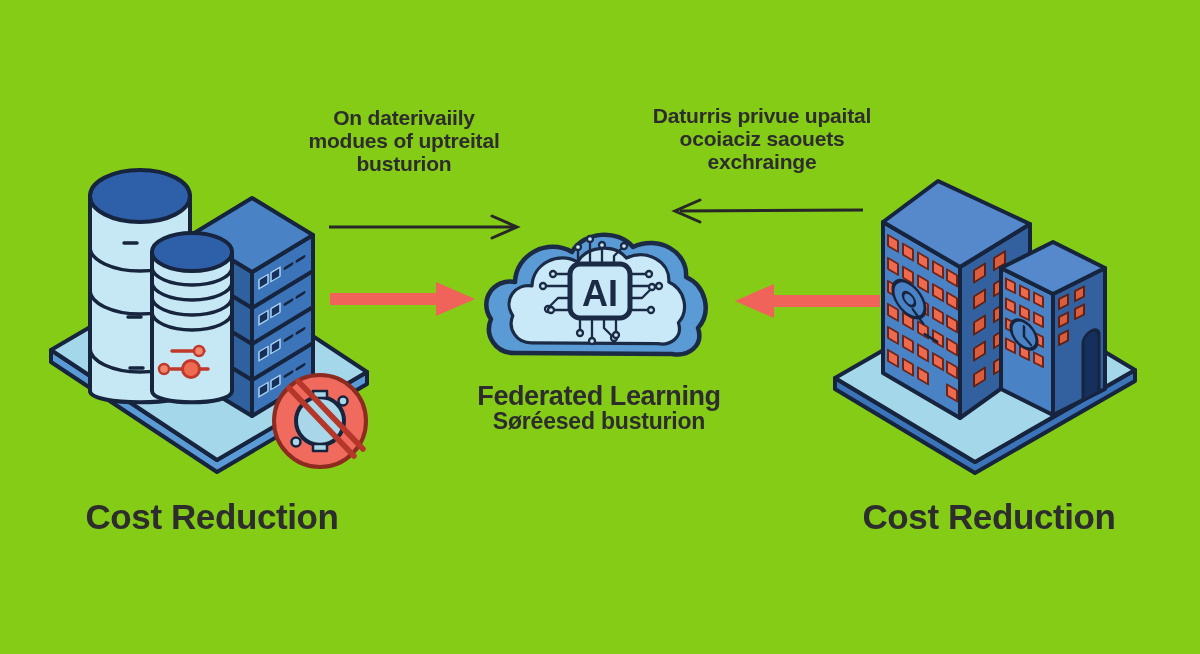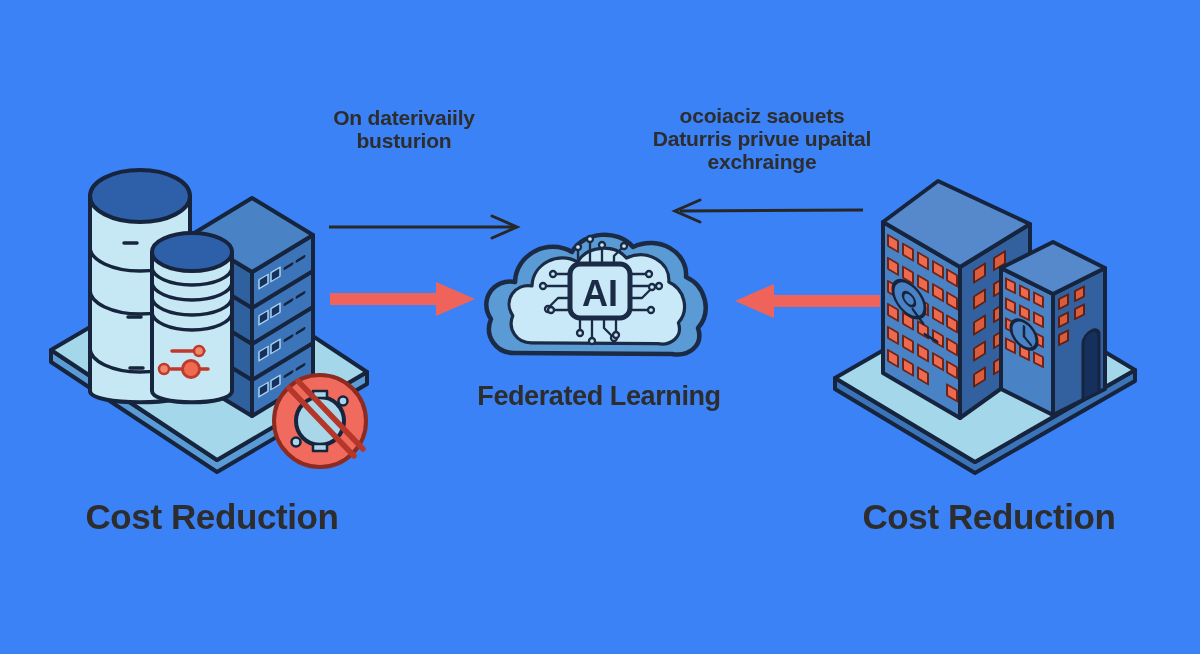--- a/index.html
+++ b/index.html
@@ -1,17 +1,17 @@
 <!DOCTYPE html>
 <html><head>
 <meta charset="utf-8">
 <style>
   html,body{margin:0;padding:0;background:#fff;}
   .canvas{
-    position:relative;width:1200px;height:654px;background:#3b82f6;overflow:hidden;
+    position:relative;width:1200px;height:654px;background:#84cc16;overflow:hidden;
     font-family:"Liberation Sans",sans-serif;color:#2d2d2d;
   }
   .abs{position:absolute;}
   .note{
     position:absolute;width:340px;text-align:center;
     font-weight:bold;font-size:21px;line-height:23px;letter-spacing:-0.2px;color:#2d2d2d;
   }
   .note span{display:block;}
   .center-title{
     position:absolute;width:400px;text-align:center;
@@ -27,26 +27,27 @@
   }
   svg{display:block;}
 </style>
 </head>
 <body>
 
 <div class="canvas">
 
   <div class="note" style="left:234px;top:106px;">
     <span>On daterivaiily</span>
+    <span>modues of uptreital</span>
     <span>busturion</span>
   </div>
 
   <div class="note" style="left:592px;top:104px;">
+    <span>Daturris privue upaital</span>
     <span>ocoiaciz saouets</span>
-    <span>Daturris privue upaital</span>
     <span>exchrainge</span>
   </div>
 
   <svg class="abs" style="left:325px;top:213px;" width="205" height="28" viewBox="0 0 205 28">
     <line x1="4" y1="14" x2="188" y2="14" stroke="#272727" stroke-width="3"></line>
     <polyline points="167,3 192,14 167,25" fill="none" stroke="#272727" stroke-width="3" stroke-linecap="round"></polyline>
   </svg>
 
   <svg class="abs" style="left:658px;top:196px;" width="210" height="30" viewBox="0 0 210 30">
     <line x1="205" y1="14" x2="22" y2="15" stroke="#272727" stroke-width="3"></line>
@@ -279,17 +280,18 @@
               <rect x="22" y="26" width="9" height="10"></rect>
             <rect x="6" y="44" width="9" height="10"></rect>
           </g>
           <path d="M30,121 L30,64 A8,8 0 0 1 46,64 L46,121 Z" fill="#16305e" stroke-width="3"></path>
         </g>
       </g>
     </g>
   </svg>
 
   <div class="center-title" style="left:399px;top:381px;">Federated Learning</div>
+  <div class="center-sub" style="left:399px;top:408px;">Søréesed busturion</div>
 
   <div class="cost-label" style="left:62px;top:497px;">Cost Reduction</div>
   <div class="cost-label" style="left:839px;top:497px;">Cost Reduction</div>
 
 </div>
 
 </body></html>

